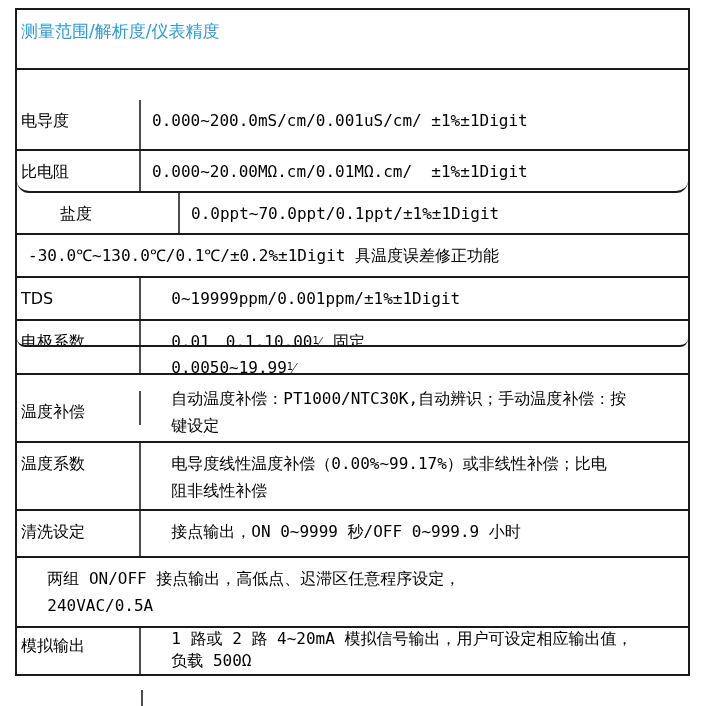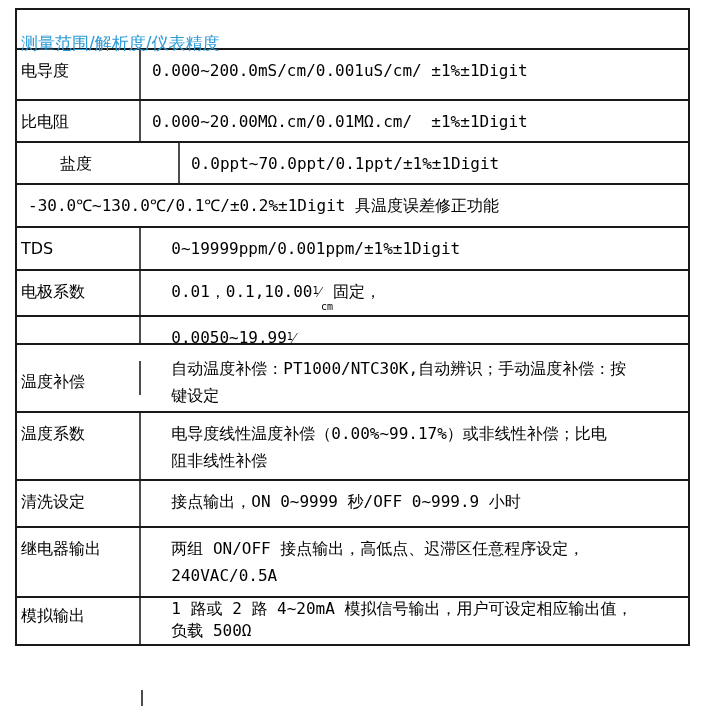--- a/index.html
+++ b/index.html
@@ -35,49 +35,49 @@
   #table-continuation-stub{
     position:absolute;left:141px;top:690px;width:2px;height:16px;background:#4d4d4d;
   }
 </style>
 </head>
 <body>
 
 <div id="page">
   <div id="spec-table">
 
-    <div class="row header-row" style="height:28px;margin-top:12px;">
+    <div class="row header-row" style="height:60px;">
       <div class="header-cell">测量范围/解析度/仪表精度</div>
     </div>
 
-    <div class="row" style="height:51px;">
+    <div class="row" style="height:51px;margin-top:30px;">
       <div class="cell cell-label">电导度</div>
       <div class="cell cell-value">0.000~200.0mS/cm/0.001uS/cm/ ±1%±1Digit</div>
     </div>
 
-    <div class="row" style="height:42px;">
+    <div class="row" style="height:42px;border-radius:12px;">
       <div class="cell cell-label">比电阻</div>
       <div class="cell cell-value">0.000~20.00MΩ.cm/0.01MΩ.cm/  ±1%±1Digit</div>
     </div>
 
     <div class="row" style="height:42px;padding-left:39px;">
       <div class="cell cell-label">盐度</div>
       <div class="cell cell-value">0.0ppt~70.0ppt/0.1ppt/±1%±1Digit</div>
     </div>
 
     <div class="row" style="height:43px;">
       <div class="cell cell-value">-30.0℃~130.0℃/0.1℃/±0.2%±1Digit 具温度误差修正功能</div>
     </div>
 
     <div class="row" style="height:43px;">
       <div class="cell cell-label">TDS</div>
       <div class="cell cell-value">  0~19999ppm/0.001ppm/±1%±1Digit</div>
     </div>
 
-    <div class="row" style="height:46px;">
+    <div class="row" style="height:26px;border-radius:8px;">
       <div class="cell cell-label">电极系数</div>
       <div class="cell cell-value"><span>  0.01，0.1,10.00</span><span class="frac-sup">1</span><span class="frac-slash">⁄</span><span class="frac-sub">cm</span><span>固定，</span></div>
     </div>
 
     <div class="row" style="height:28px;">
       <div class="cell cell-label"></div>
       <div class="cell cell-value"><span>  0.0050~19.99</span><span class="frac-sup">1</span><span class="frac-slash">⁄</span><span class="frac-sub">cm</span><span></span></div>
     </div>
 
     <div class="row" style="height:68px;align-items:center;">
@@ -92,21 +92,20 @@
   阻非线性补偿</div>
     </div>
 
     <div class="row" style="height:47px;">
       <div class="cell cell-label">清洗设定</div>
       <div class="cell cell-value">  接点输出，ON 0~9999 秒/OFF 0~999.9 小时</div>
     </div>
 
 
     <div class="row" style="height:70px;">
-      <div class="cell cell-label">继电器输出</div>
       <div class="cell cell-value">  两组 ON/OFF 接点输出，高低点、迟滞区任意程序设定，
   240VAC/0.5A</div>
     </div>
 
     <div class="row tight" style="height:48px;">
       <div class="cell cell-label">模拟输出</div>
       <div class="cell cell-value">  1 路或 2 路 4~20mA 模拟信号输出，用户可设定相应输出值，
   负载 500Ω</div>
     </div>
 

